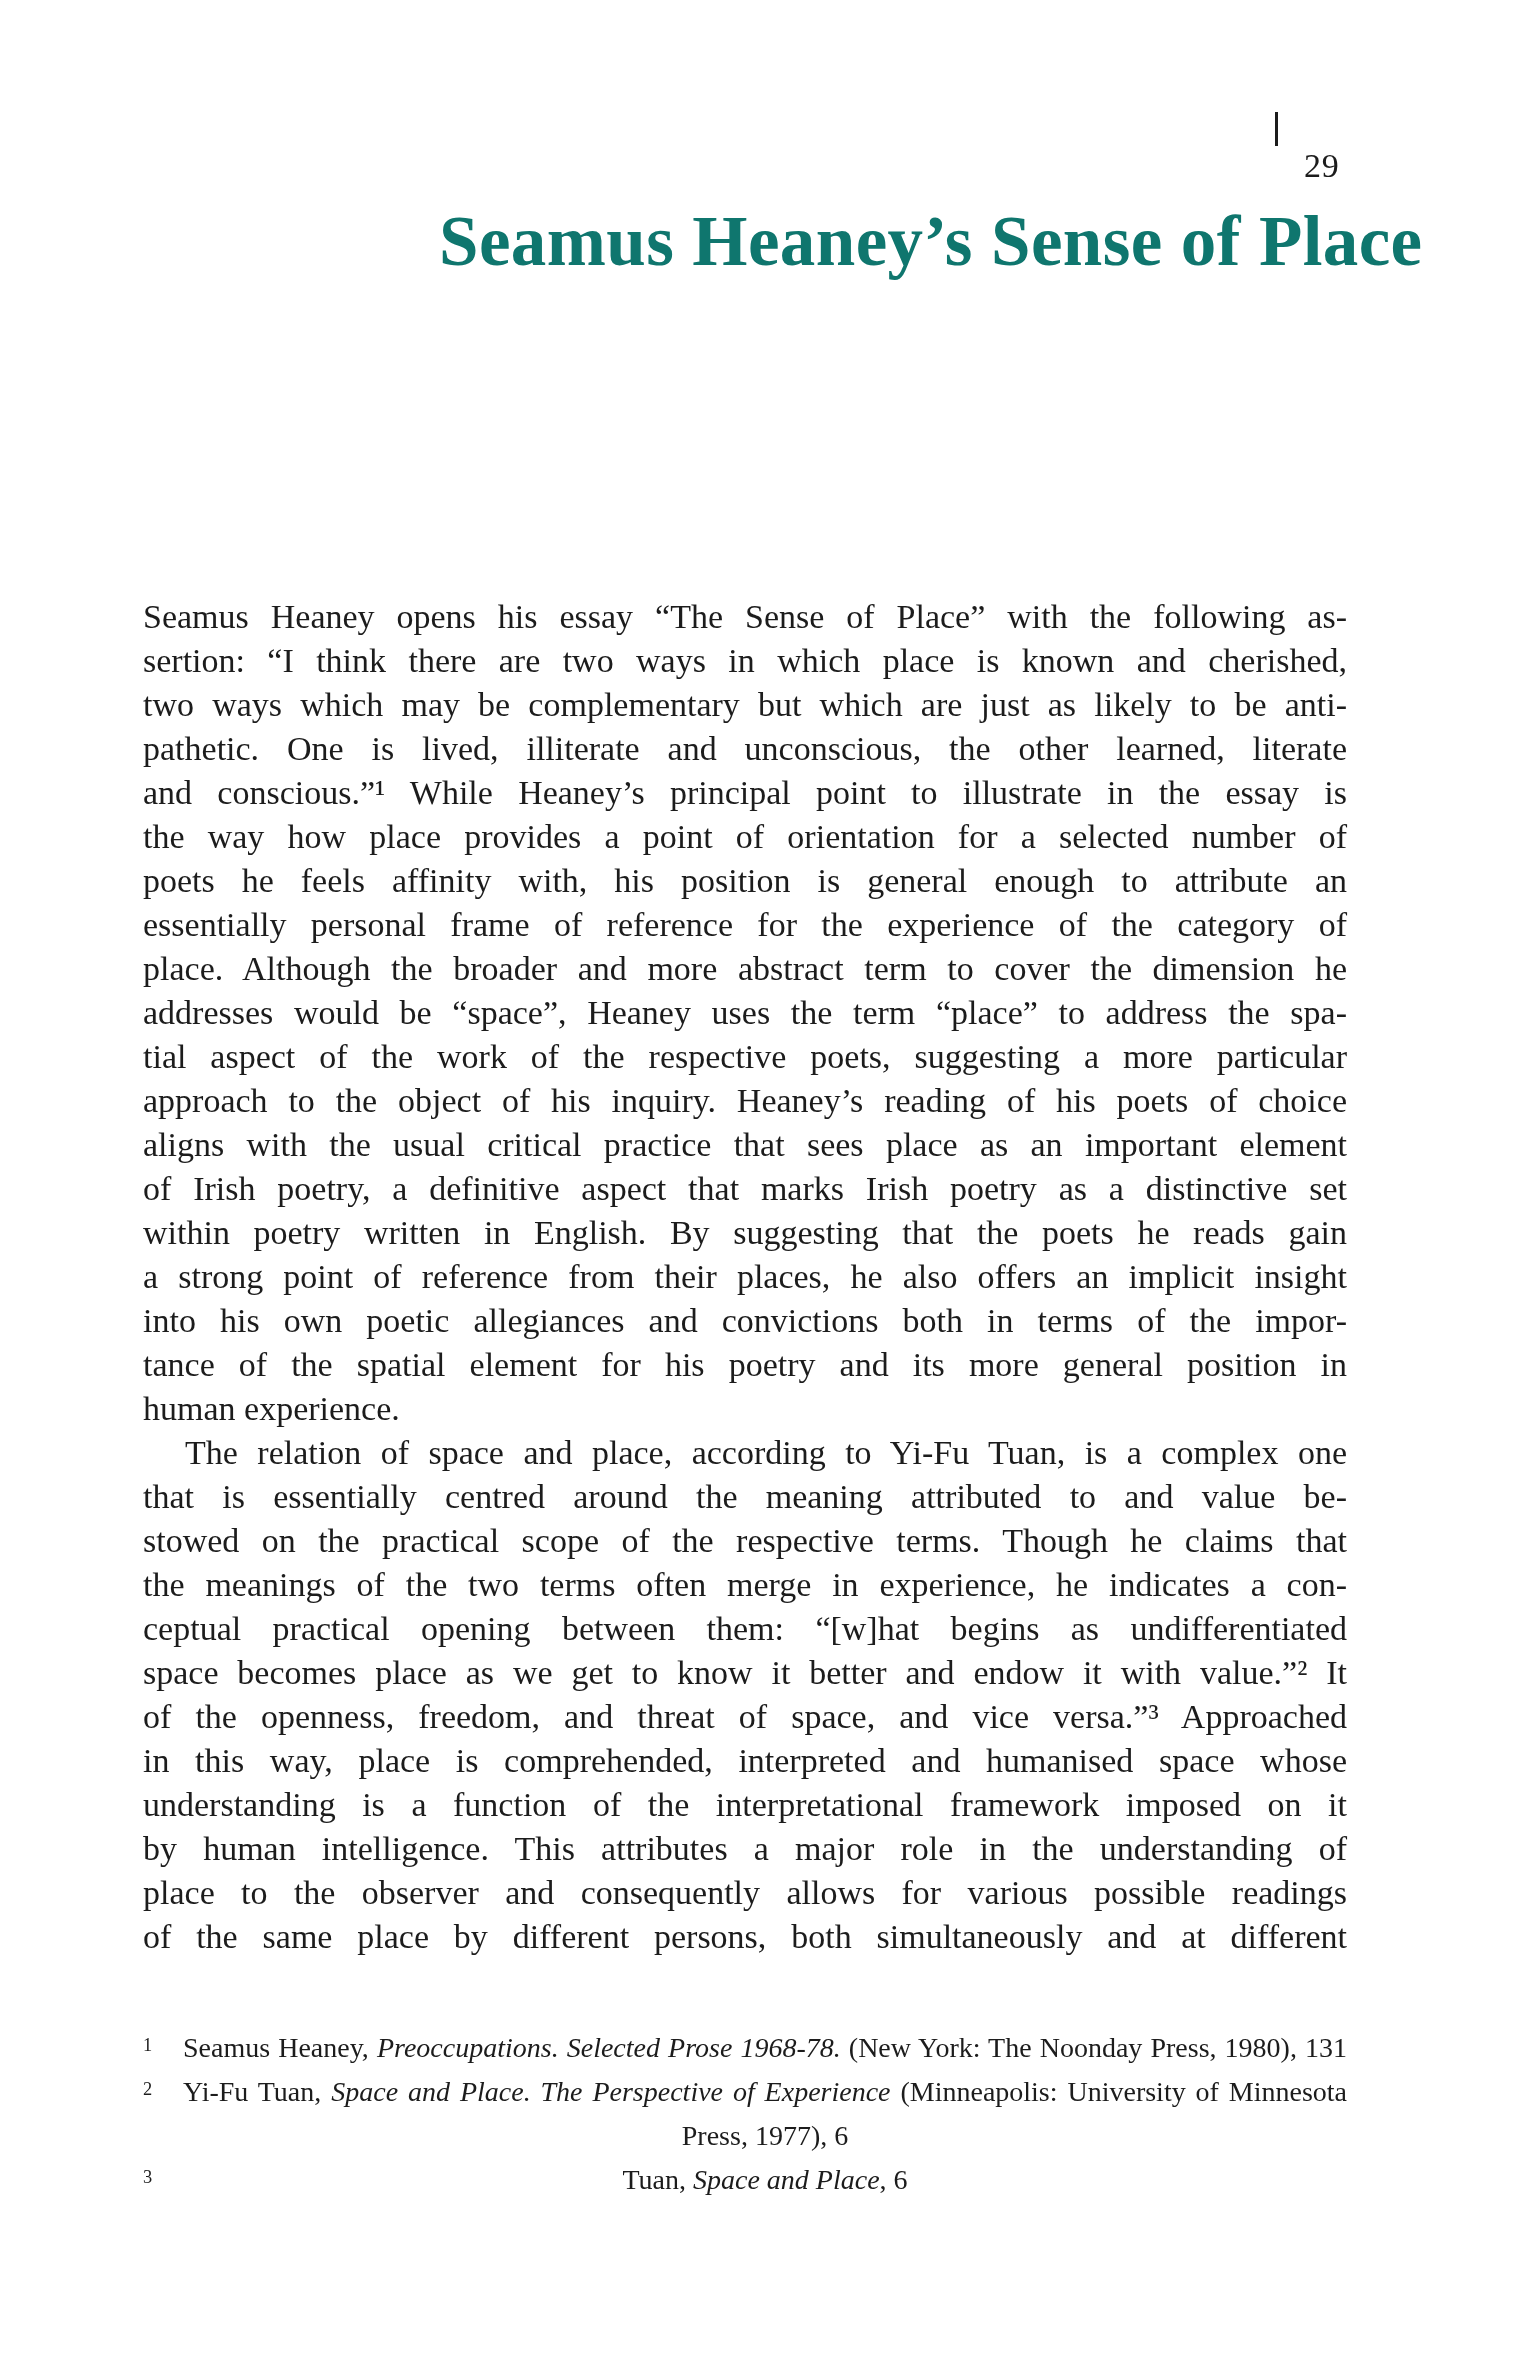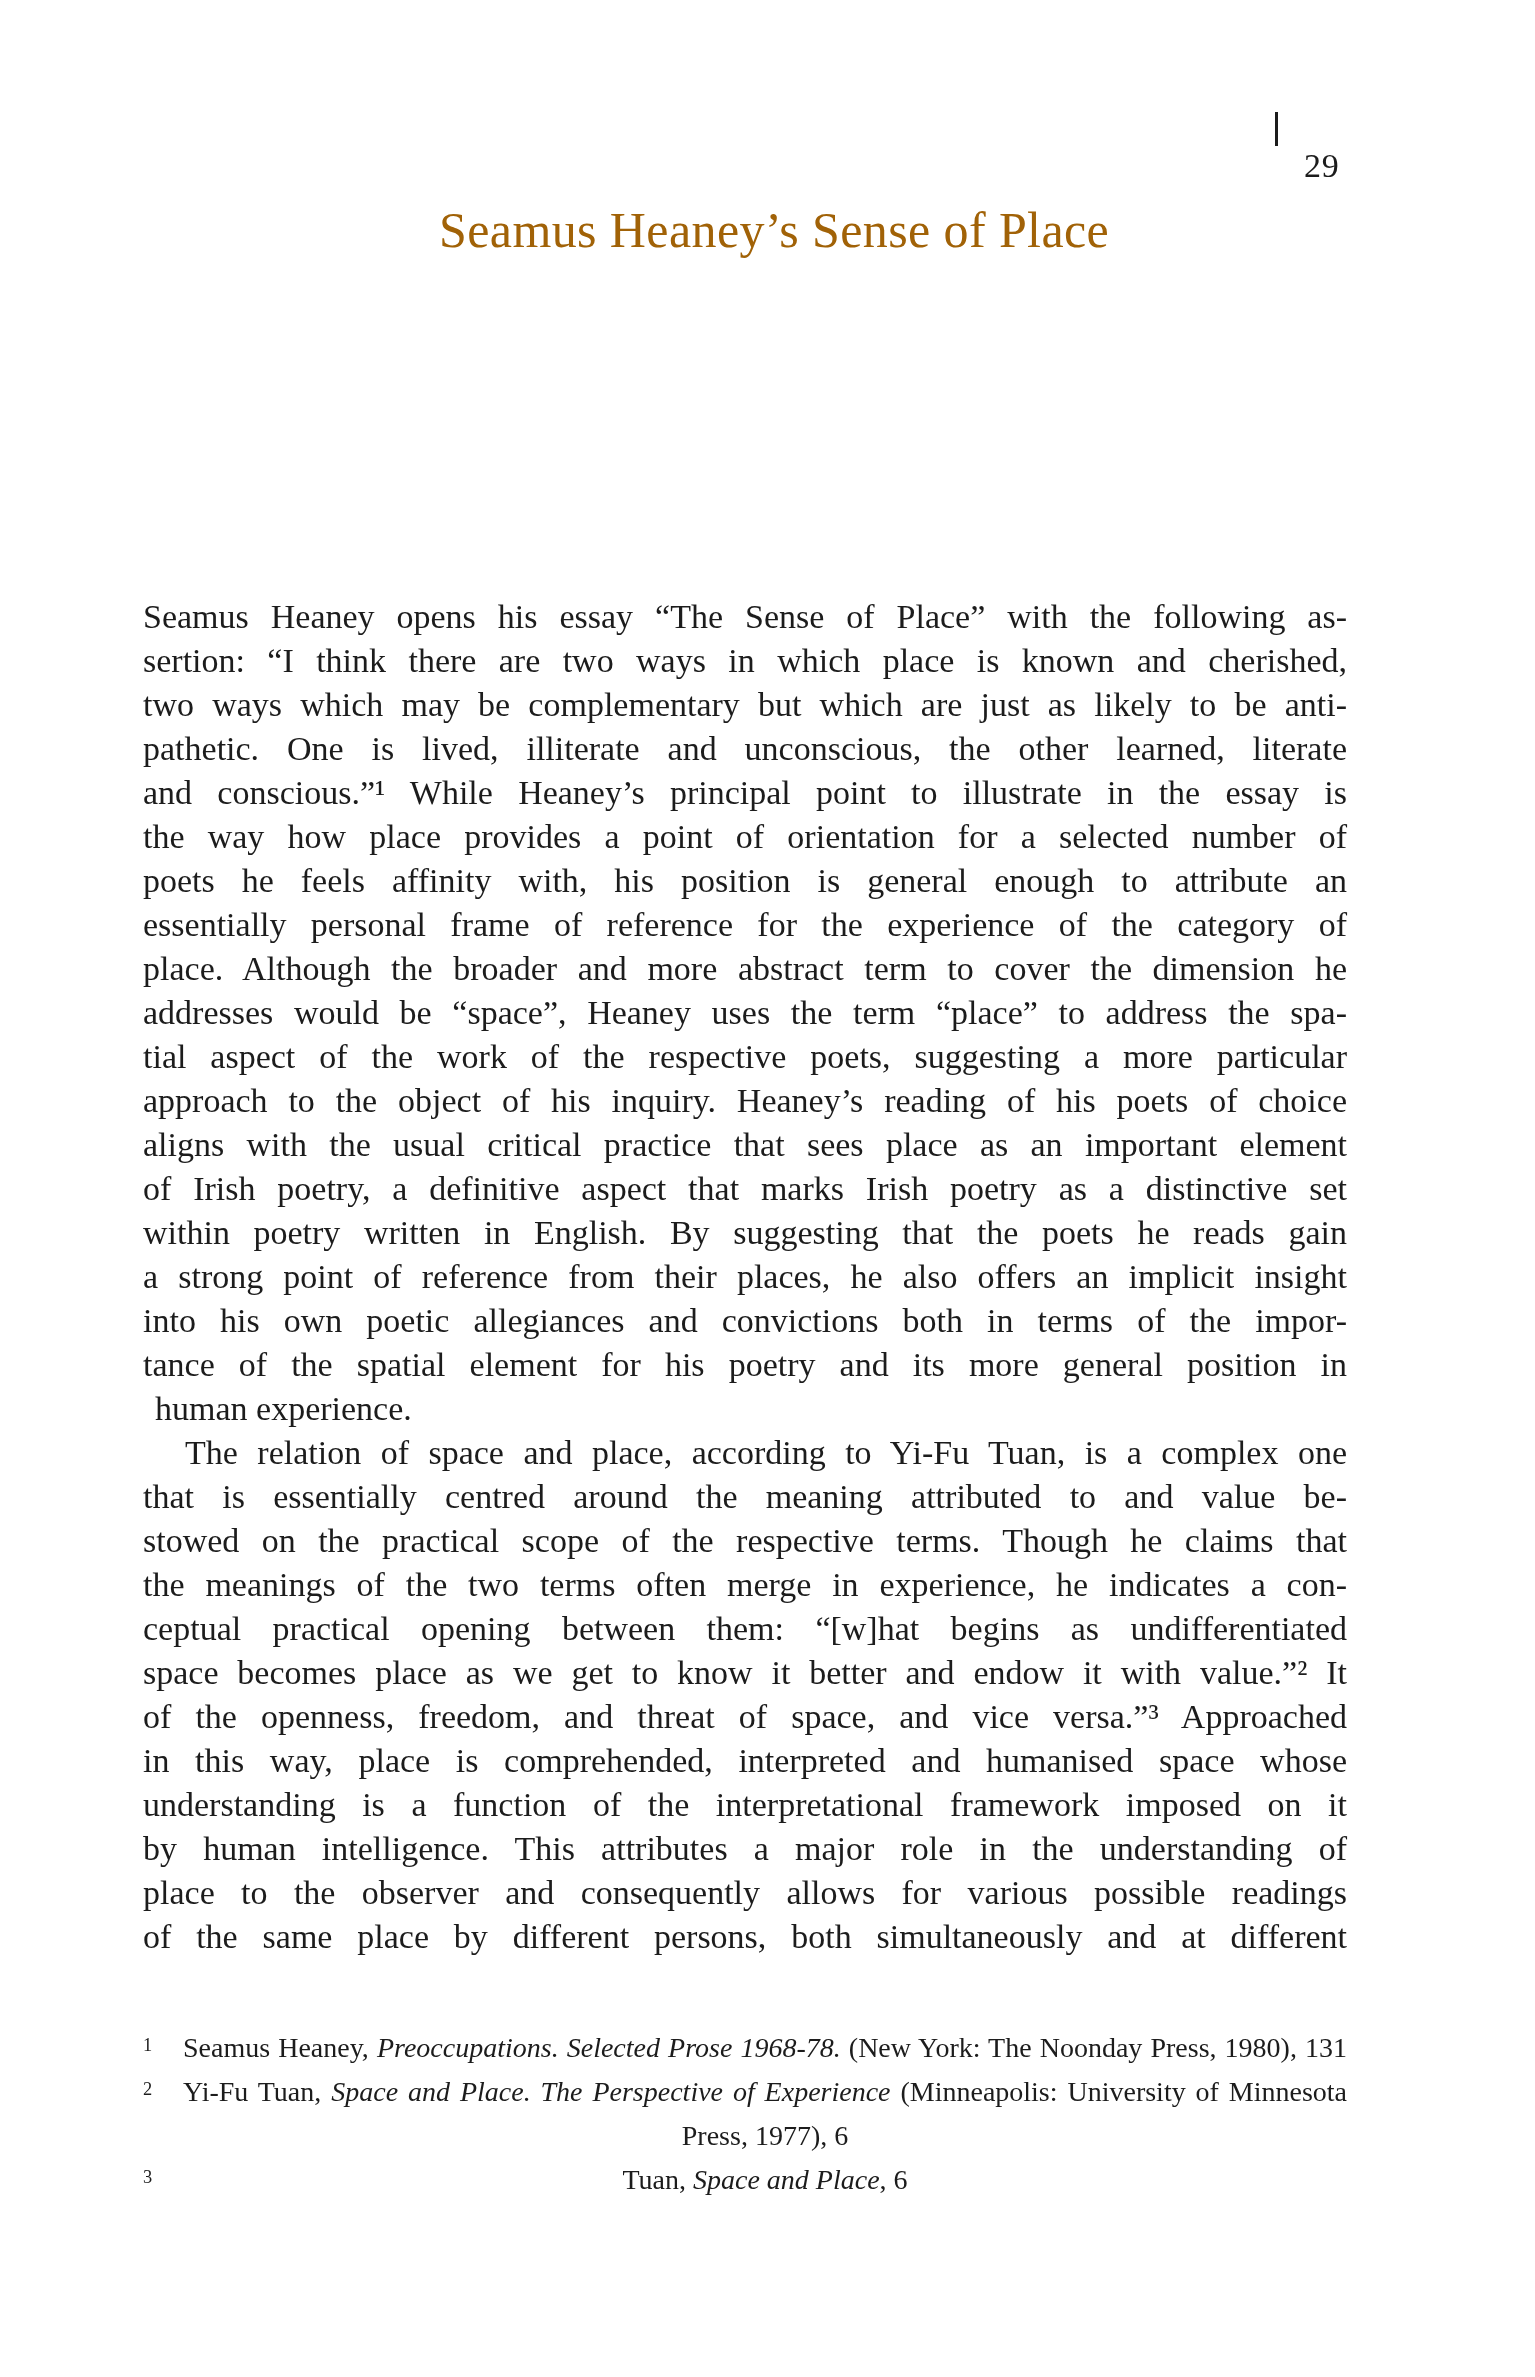--- a/index.html
+++ b/index.html
@@ -33,41 +33,41 @@
   }
   .pagenum-value {
     margin-left: 29px;
     letter-spacing: 0.8px;
   }
   
   .chapter-title {
     position: absolute;
     top: 201px;
     left: 439px;
-    font-size: 50px;
-    font-weight: 400;
+    font-size: 71px;
+    font-weight: 700;
     letter-spacing: 0.4px;
     white-space: nowrap;
-    color: #a16207;
+    color: #0f766e;
   }
   
   .body-text {
     position: absolute;
     left: 143px;
     top: 595px;
     width: 1204px;
     font-size: 34px;
     line-height: 44px;
   }
   .line {
     text-align: justify;
     text-align-last: justify;
     white-space: normal;
   }
-  .line.no-j { text-align-last: left; margin-left: 12px; }
+  .line.no-j { text-align-last: left; }
   .line.indent { text-indent: 42px; }
   
   .footnotes {
     position: absolute;
     left: 143px;
     top: 2026px;
     width: 1204px;
     font-size: 28px;
     line-height: 44px;
   }

